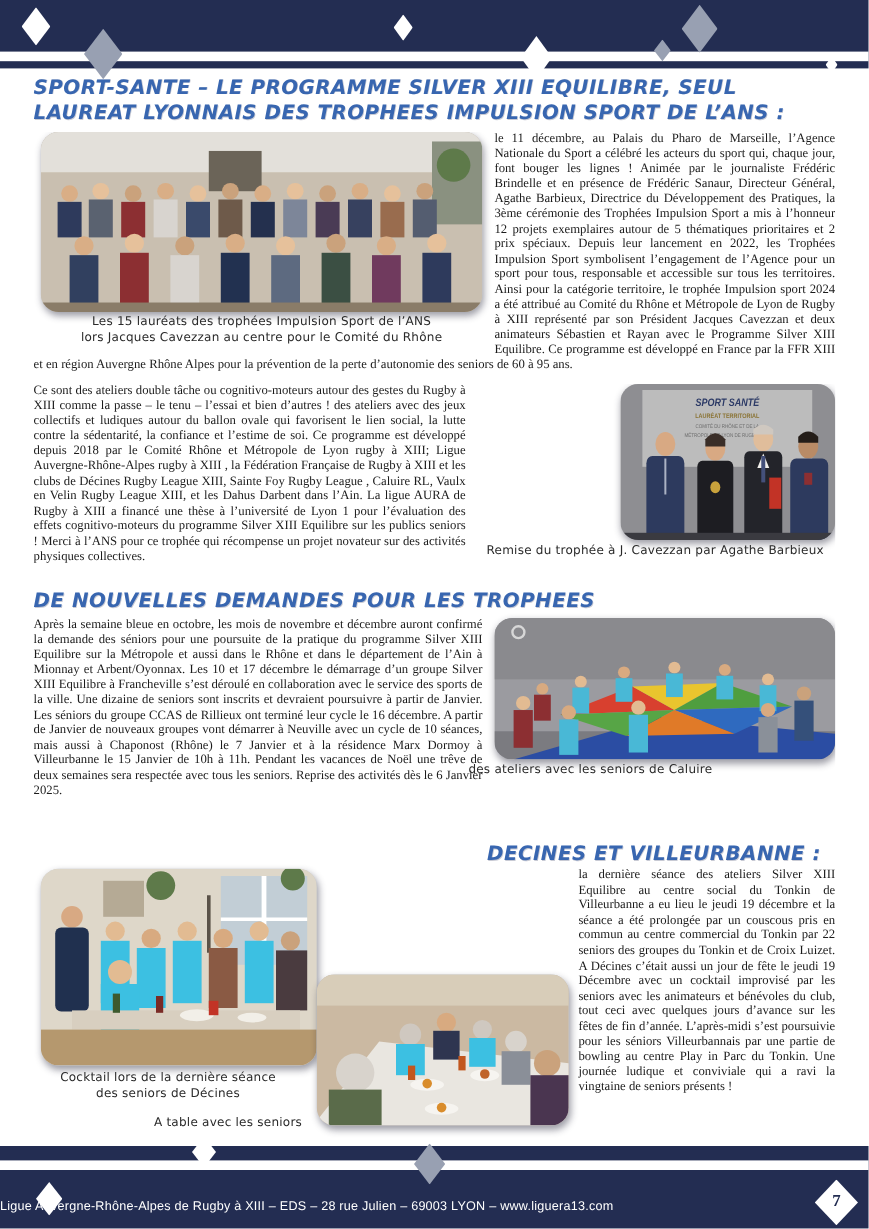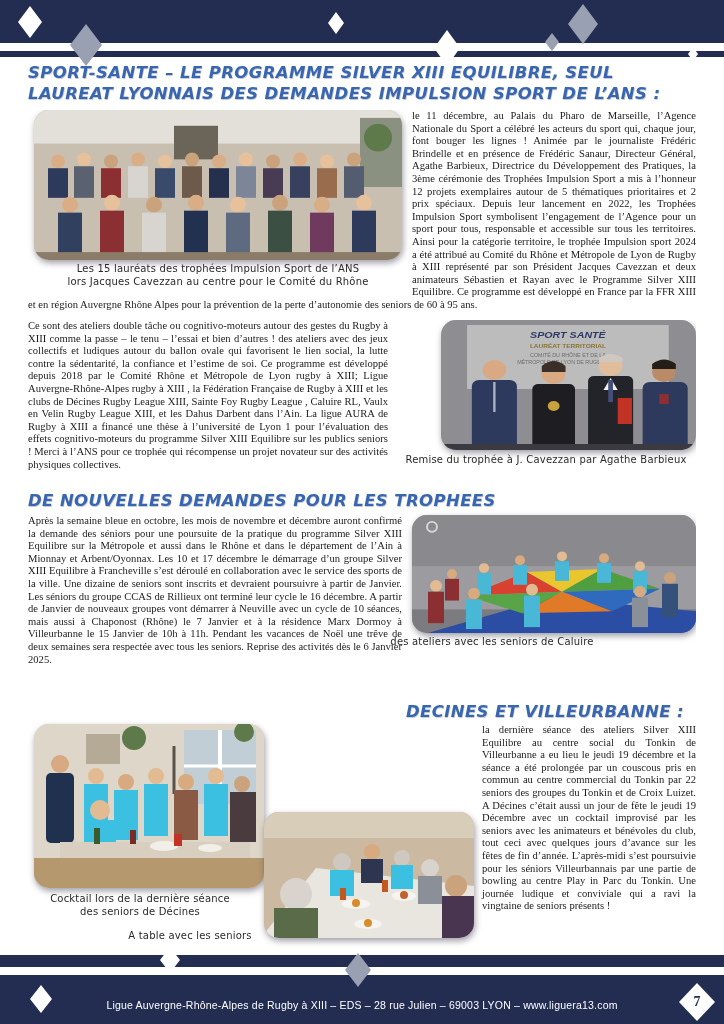--- a/index.html
+++ b/index.html
@@ -10,21 +10,21 @@
   .band-top{top:0;height:57px;}
   .band-bottom{top:955px;height:69px;}
   .stripe{position:absolute;left:0;right:0;height:8px;background:#ffffff;}
   .band-top .stripe{top:43px;}
   .band-bottom .stripe{top:12px;}
   .dia{position:absolute;clip-path:polygon(50% 0,100% 50%,50% 100%,0 50%);}
   .dia.w{background:#ffffff;}
   .dia.g{background:#98a0b2;}
   .page-dia{display:flex;align-items:center;justify-content:center;
             color:#232d52;font-weight:bold;font-size:14px;font-family:"Liberation Serif",serif;}
-  .footer-line{position:absolute;left:0;right:0;top:44px;text-align:center;color:#ffffff;
+  .footer-line{position:absolute;left:0;right:0;top:44px;text-align:left;color:#ffffff;
                font-size:10.5px;letter-spacing:.2px;}
   
   .content{position:absolute;top:57px;left:28px;width:668px;height:898px;overflow:hidden;}
   .hd{font-family:"DejaVu Sans",sans-serif;font-style:italic;font-weight:bold;
       color:#3866b0;font-size:16.5px;line-height:21px;letter-spacing:.4px;margin:0;
       text-shadow:.6px .6px 0 rgba(35,45,82,.25);}
   h1.hd{margin:5px 0 6px;}
   .bt{font-family:"Liberation Serif",serif;font-size:10.6px;line-height:12.6px;
       text-align:justify;color:#1b1b1b;margin:0;}
   .cap{font-family:"DejaVu Sans",sans-serif;font-size:10px;line-height:12.5px;
@@ -33,21 +33,21 @@
          background:#cccccc;}
   .photo svg{display:block;width:100%;height:100%;}
   .clearfix::after{content:"";display:block;clear:both;}
   
   .blk1{height:206px;overflow:hidden;}
   .fig-left{float:left;width:368px;margin:0 10px 2px 0;}
   .p1{width:368px;height:150px;}
   .fig-left .cap{margin-top:3px;}
   .blk2{height:166px;overflow:hidden;margin-top:4px;}
   .fig-right{float:right;width:300px;margin:0 0 2px 8px;}
-  .p2{width:255px;height:130px;margin-left:auto;text-decoration:underline;}
+  .p2{width:179px;height:130px;margin-left:auto;text-decoration:underline;}
   .fig-right .cap{margin-top:4px;white-space:nowrap;}
   
   h2.hd{margin:4px 0 4px;}
   .sec2-row{display:flex;height:178px;overflow:visible;margin-top:2px;}
   .sec2-left{width:374px;}
   .sec2-right{width:284px;margin-left:10px;position:relative;}
   .h2b{font-family:"DejaVu Sans",sans-serif;font-style:italic;font-weight:bold;
        color:#3866b0;font-size:17px;letter-spacing:1px;text-align:center;margin-bottom:5px;
        text-shadow:.6px .6px 0 rgba(35,45,82,.25);}
   .p3{width:284px;height:118px;}
@@ -76,21 +76,21 @@
     <span class="dia w" style="left:434px;top:30px;width:26px;height:36px;z-index:1;"></span>
     <span class="dia g" style="left:545px;top:33px;width:14px;height:18px;"></span>
     <span class="dia g" style="left:568px;top:4px;width:30px;height:40px;"></span>
     <span class="dia w" style="left:688px;top:47px;width:10px;height:14px;"></span>
   </div>
 
   <div class="content">
 
     <h1 class="hd">
       <span>SPORT-SANTE – LE PROGRAMME SILVER XIII EQUILIBRE, SEUL</span><br>
-      <span>LAUREAT LYONNAIS  DES DEMANDES IMPULSION SPORT DE L’ANS :</span>
+      <span>LAUREAT LYONNAIS  DES TROPHEES IMPULSION SPORT DE L’ANS :</span>
     </h1>
 
     <div class="blk1 clearfix">
       <figure class="fig-left" style="margin-left:6px;">
         <div class="photo p1">
           <svg viewBox="0 0 368 152" preserveAspectRatio="none">
             <rect width="368" height="152" fill="#c9bfb0"></rect>
             <rect width="368" height="34" fill="#e3e0da"></rect>
             <rect x="140" y="16" width="44" height="34" fill="#6b6458"></rect>
             <rect x="326" y="8" width="42" height="70" fill="#8a9180"></rect>

